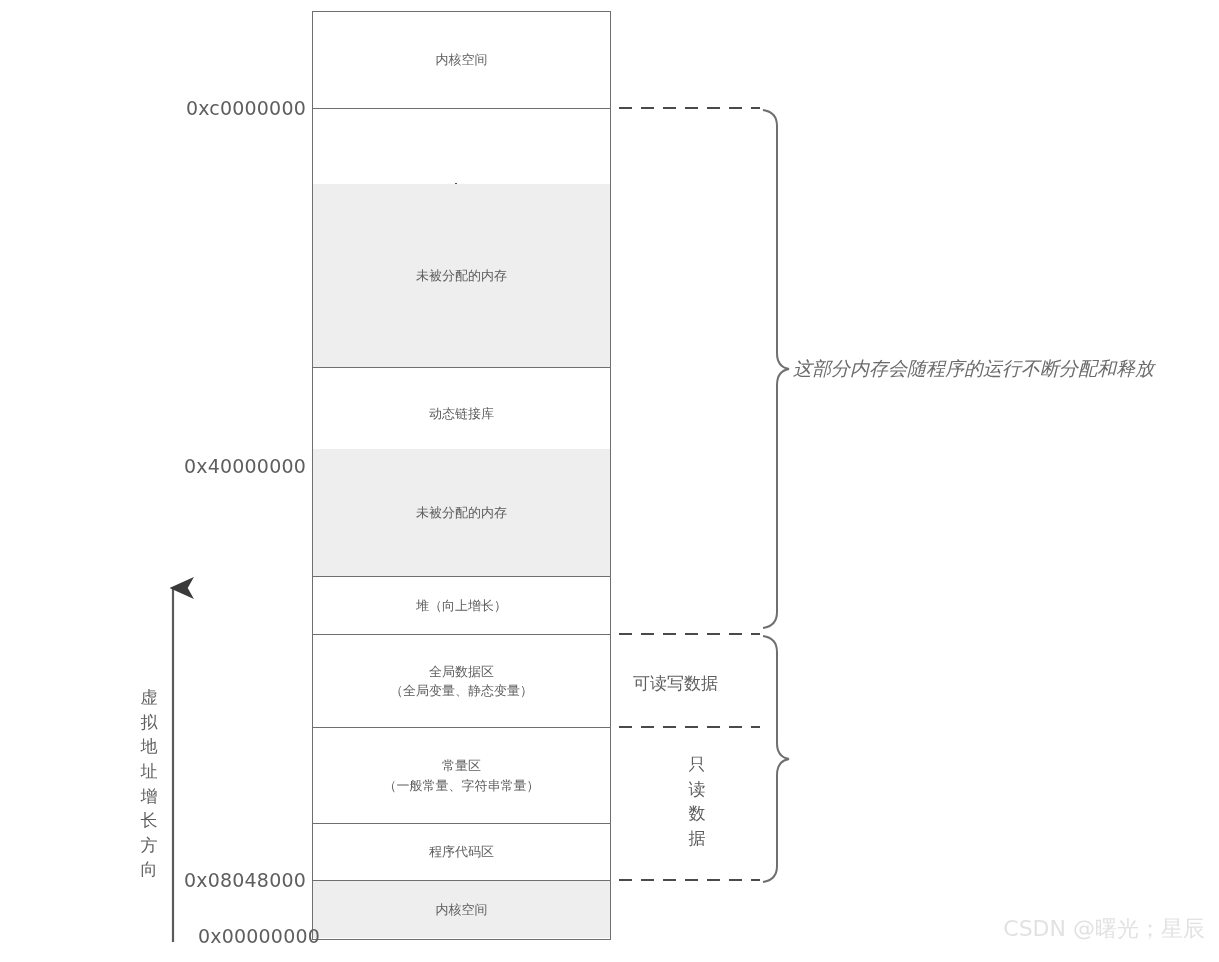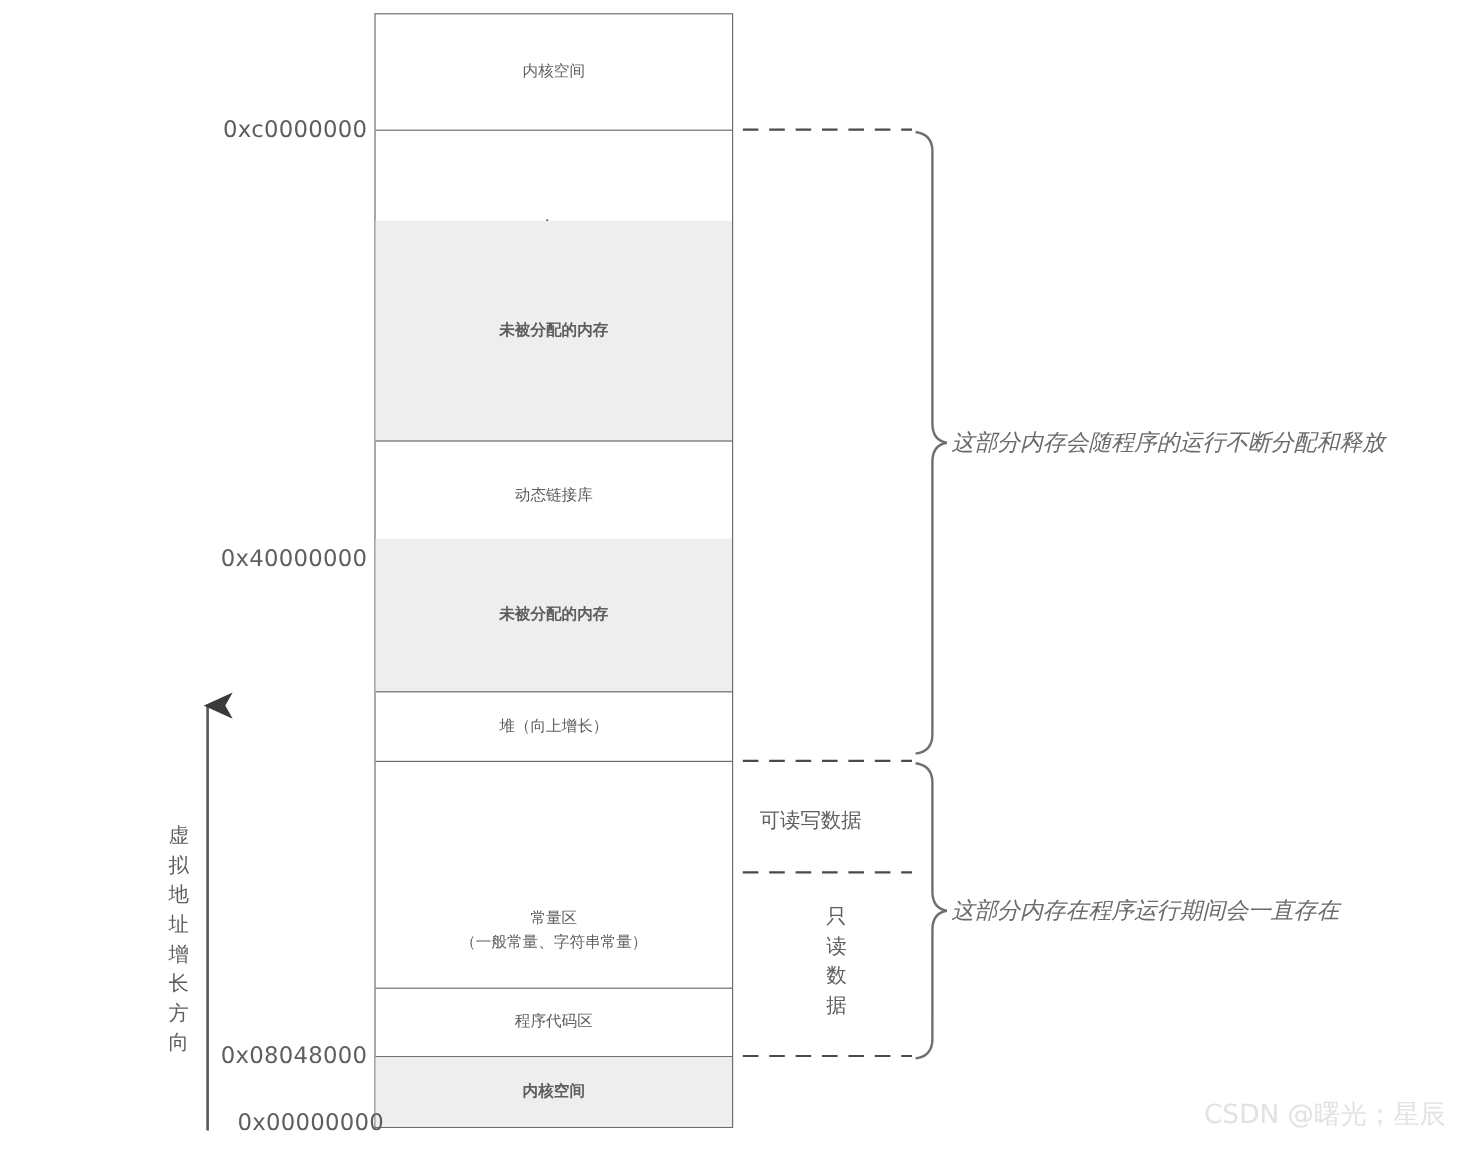--- a/index.html
+++ b/index.html
@@ -41,21 +41,21 @@
     border-bottom: 1.2px solid #6f6f6f;
     display: flex;
     align-items: center;
     justify-content: center;
     text-align: center;
     font-size: 13px;
     line-height: 1.5;
     color: #5e5e5e;
   }
   .mem-row.last { border-bottom: none; }
-  .mem-row.shaded { background: #eeeeee; font-weight: bold; }
+  .mem-row.shaded { background: #eeeeee; }
   .mem-label { pointer-events: none; }
 
   
   .addr {
     position: absolute;
     right: 0;
     width: 130px;
     text-align: right;
     font-size: 19px;
     color: #5e5e5e;
@@ -152,20 +152,26 @@
     </div>
 
     <div class="mem-row shaded" style="top:437px;height:128px;">
       <span class="mem-label">未被分配的内存</span>
     </div>
 
     <div class="mem-row" style="top:565px;height:58px;">
       <span class="mem-label">堆（向上增长）</span>
     </div>
 
+    <div class="mem-row" style="top:623px;height:93px;">
+      <span class="mem-label">
+        <span>全局数据区</span><br>
+        <span>（全局变量、静态变量）</span>
+      </span>
+    </div>
 
     <div class="mem-row" style="top:716px;height:96px;">
       <span class="mem-label">
         <span>常量区</span><br>
         <span>（一般常量、字符串常量）</span>
       </span>
     </div>
 
     <div class="mem-row" style="top:812px;height:57px;">
       <span class="mem-label">程序代码区</span>
@@ -182,17 +188,16 @@
   <div class="addr" style="left:176px;top:925px;padding-left:14px;"><span>0x00000000</span></div>
 
   <div id="growth-label" style="left:138px;top:685px;">虚拟地址增长方向</div>
 
   <div class="subregion-label" style="left:633px;top:672px;">可读写数据</div>
 
   <div class="subregion-label vertical" style="left:686px;top:752px;">只读数据</div>
 
   <div class="brace-note" style="left:793px;top:356px;">这部分内存会随程序的运行不断分配和释放</div>
 
-  <div class="brace-note" style="left:793px;top:746px;">这部分内存在程序运行期间会一直存在</div>
 
   <div id="watermark">CSDN @曙光；星辰</div>
 
 </div>
 
 </body></html>

